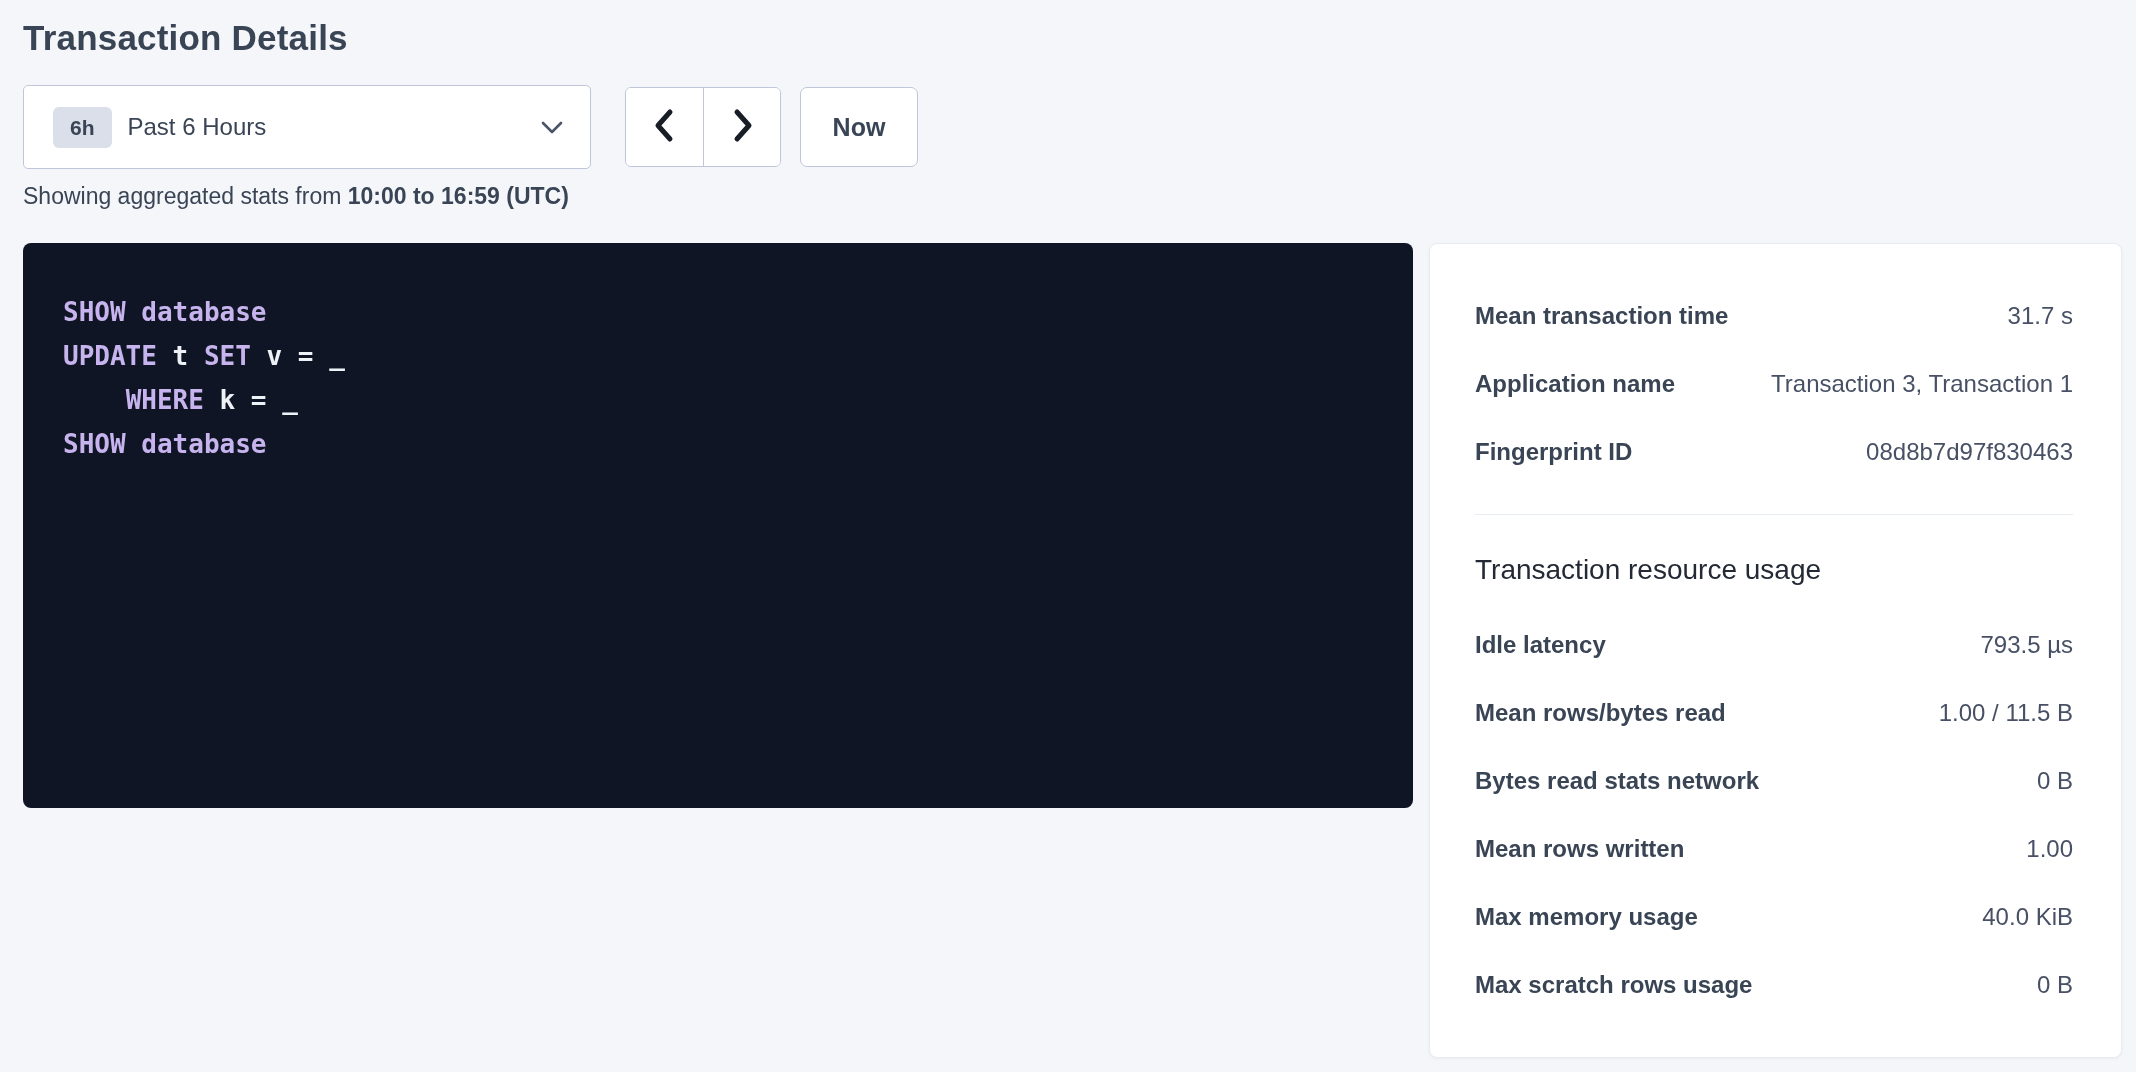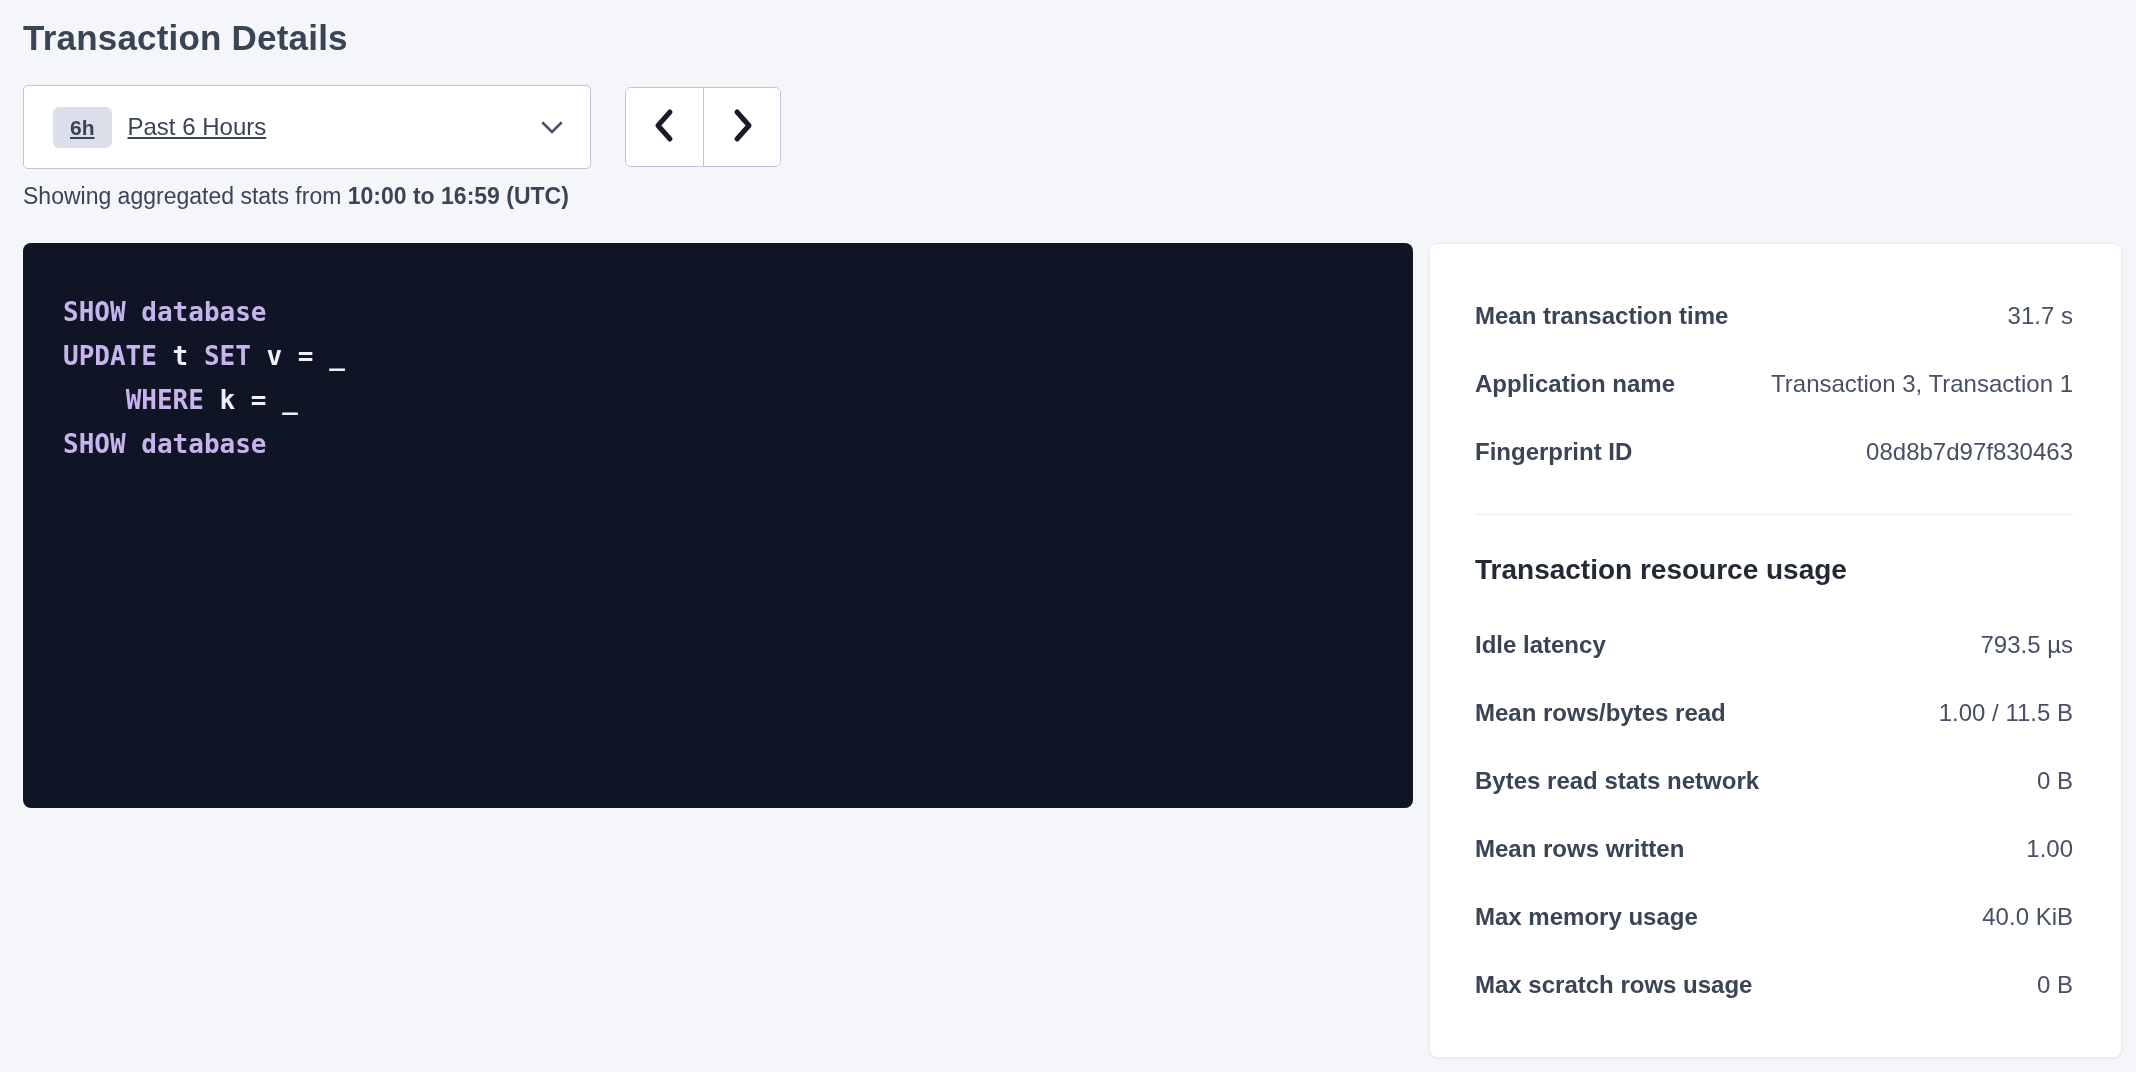--- a/index.html
+++ b/index.html
@@ -30,21 +30,21 @@
     font-size:35px;font-weight:700;color:var(--text-dark);
     letter-spacing:.2px;margin-top:6px;
   }
 
   
   .controls{display:flex;align-items:center;margin-top:27px;height:84px;}
   .time-select{
     display:flex;align-items:center;
     width:568px;height:84px;
     background:#fff;border:1px solid var(--border);border-radius:5px;
-    padding:0 26px 0 29px;cursor:pointer;text-decoration:underline;
+    padding:0 26px 0 29px;cursor:pointer;
   }
   .time-badge{
     background:var(--badge-bg);color:var(--text-dark);
     font-size:21px;font-weight:700;
     border-radius:6px;padding:10px 17px;line-height:1;
   }
   .time-label{font-size:24px;margin-left:16px;flex:1;}
   .chevron-down{color:#4a5568;display:flex;align-items:center;}
 
   .arrow-group{
@@ -93,21 +93,21 @@
     box-shadow:0 1px 3px rgba(57,68,85,.06);
     padding:38px 48px 38px 45px;
   }
   .summary-row{
     height:68px;display:flex;align-items:center;justify-content:space-between;
   }
   .summary-row .row-label{font-size:24px;font-weight:700;color:var(--text-dark);white-space:nowrap;}
   .summary-row .row-value{font-size:24px;font-weight:400;color:var(--value-text);text-align:right;white-space:nowrap;margin-left:20px;}
   .card-divider{border:none;border-top:1px solid var(--divider);margin:28px 0 0 0;}
   .section-heading{
-    font-size:28px;font-weight:700;color:var(--heading-dark);
+    font-size:28px;font-weight:400;color:var(--heading-dark);
     margin:32px 0 18px 0;line-height:46px;
   }
 </style>
 </head>
 <body>
 
 <div class="page">
 
   <h1 class="page-title">Transaction Details</h1>
 
@@ -132,20 +132,21 @@
       </button>
       <button class="arrow-btn">
         <span>
           <svg width="27" height="37" viewBox="0 0 27 37">
               <polyline points="8,5 20,18.5 8,32" fill="none" stroke="currentColor" stroke-width="5" stroke-linecap="round" stroke-linejoin="round"></polyline>
             </svg>
         </span>
       </button>
     </div>
 
+    <button class="now-btn">Now</button>
   </div>
 
   <div class="agg-note"><span>Showing aggregated stats from </span><b>10:00 to 16:59 (UTC)</b></div>
 
   <div class="main">
 
     <div class="sql-box" id="sql-box"><div class="code-line"><span class="kw">SHOW</span><span> </span><span class="kw">database</span></div><div class="code-line"><span class="kw">UPDATE</span><span> t </span><span class="kw">SET</span><span> v = _</span></div><div class="code-line"><span>    </span><span class="kw">WHERE</span><span> k = _</span></div><div class="code-line"><span class="kw">SHOW</span><span> </span><span class="kw">database</span></div></div>
 
     <div class="summary-card">
       <div id="rows-top">

